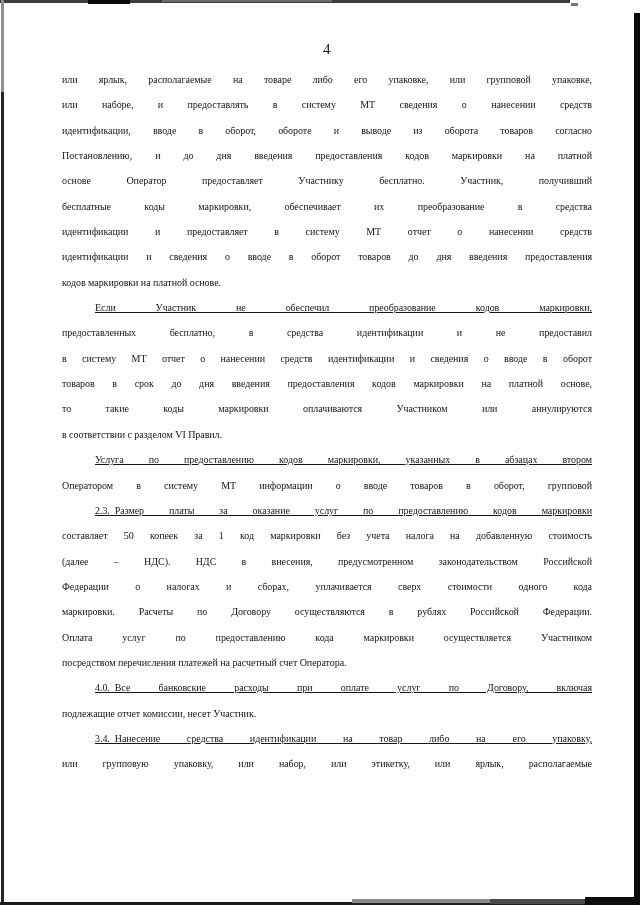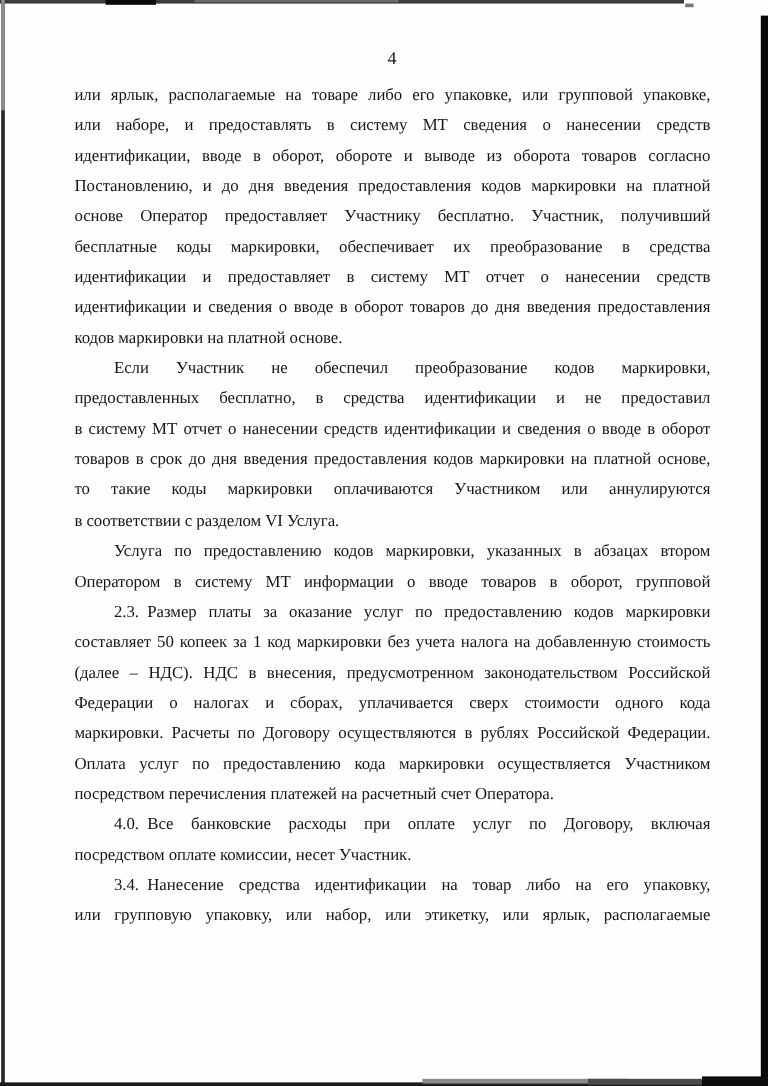--- a/index.html
+++ b/index.html
@@ -37,36 +37,37 @@
     width: 530px;
     text-align: center;
     font-size: 15px;
     letter-spacing: 0.5px;
   }
   .textblock {
     position: absolute;
     left: 62px;
     top: 67px;
     width: 530px;
-    font-size: 14px;
+    font-size: 10px;
     letter-spacing: -0.05px;
   }
   .line {
     height: 25.35px;
     line-height: 25.35px;
     overflow: hidden;
     text-align: justify;
     text-align-last: justify;
     white-space: normal;
   }
   .line.last {
     text-align-last: left;
   }
   .line.indent {
     padding-left: 33px;
+    text-decoration: underline;
   }
 </style>
 </head>
 <body>
 
 <div class="scan-page">
 
   <div class="edge edge-top"></div>
   <div class="edge edge-top-dark"></div>
   <div class="edge edge-top-light"></div>
@@ -89,28 +90,28 @@
       <div class="line">основе Оператор предоставляет Участнику бесплатно. Участник, получивший</div>
       <div class="line">бесплатные коды маркировки, обеспечивает их преобразование в средства</div>
       <div class="line">идентификации и предоставляет в систему МТ отчет о нанесении средств</div>
       <div class="line">идентификации и сведения о вводе в оборот товаров до дня введения предоставления</div>
       <div class="line last">кодов маркировки на платной основе.</div>
       <div class="line indent">Если Участник не обеспечил преобразование кодов маркировки,</div>
       <div class="line">предоставленных бесплатно, в средства идентификации и не предоставил</div>
       <div class="line">в систему МТ отчет о нанесении средств идентификации и сведения о вводе в оборот</div>
       <div class="line">товаров в срок до дня введения предоставления кодов маркировки на платной основе,</div>
       <div class="line">то такие коды маркировки оплачиваются Участником или аннулируются</div>
-      <div class="line last">в соответствии с разделом VI Услуга.</div>
+      <div class="line last">в соответствии с разделом VI Правил.</div>
       <div class="line indent">Услуга по предоставлению кодов маркировки, указанных в абзацах втором</div>
       <div class="line">Оператором в систему МТ информации о вводе товаров в оборот, групповой</div>
       <div class="line indent">2.3. Размер платы за оказание услуг по предоставлению кодов маркировки</div>
       <div class="line">составляет 50 копеек за 1 код маркировки без учета налога на добавленную стоимость</div>
       <div class="line">(далее – НДС). НДС в внесения, предусмотренном законодательством Российской</div>
       <div class="line">Федерации о налогах и сборах, уплачивается сверх стоимости одного кода</div>
       <div class="line">маркировки. Расчеты по Договору осуществляются в рублях Российской Федерации.</div>
       <div class="line">Оплата услуг по предоставлению кода маркировки осуществляется Участником</div>
       <div class="line last">посредством перечисления платежей на расчетный счет Оператора.</div>
       <div class="line indent">4.0. Все банковские расходы при оплате услуг по Договору, включая</div>
-      <div class="line last">посредством оплате комиссии, несет Участник.</div>
+      <div class="line last">подлежащие отчет комиссии, несет Участник.</div>
       <div class="line indent">3.4. Нанесение средства идентификации на товар либо на его упаковку,</div>
       <div class="line">или групповую упаковку, или набор, или этикетку, или ярлык, располагаемые</div>
     </div>
 </div>
 
 </body></html>

